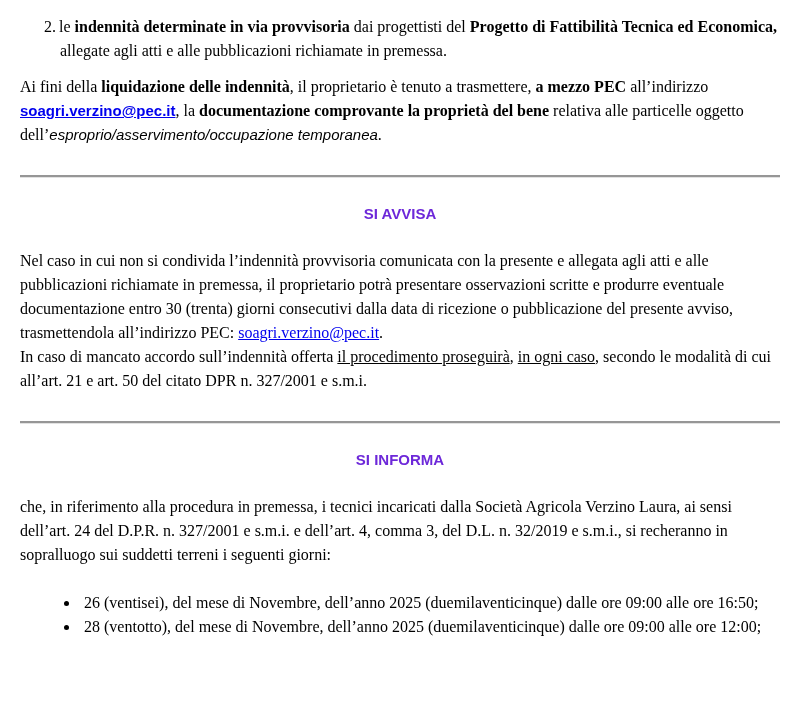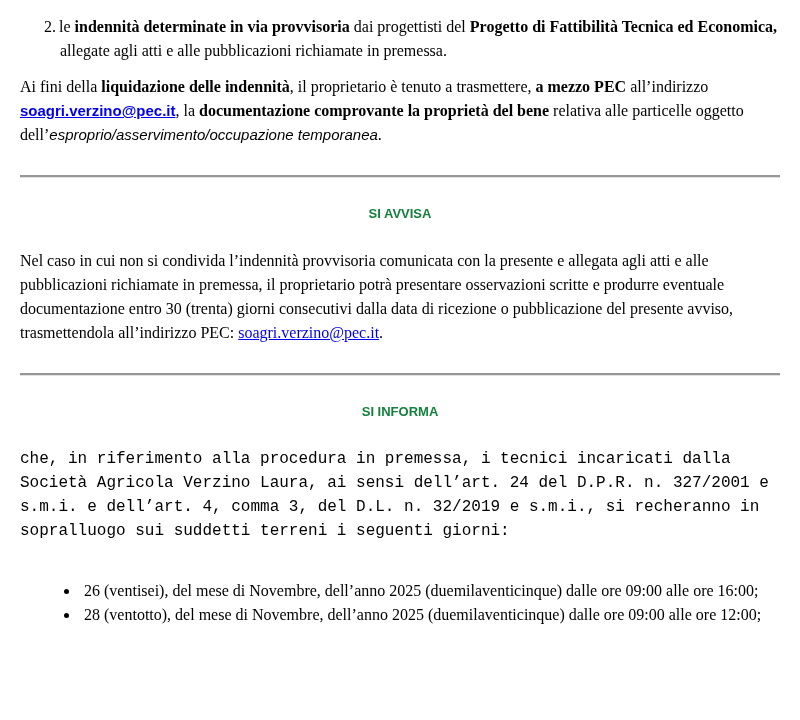--- a/index.html
+++ b/index.html
@@ -24,35 +24,35 @@
     text-indent: -16px;
     margin: 10px 0 12px 0;
   }
   .num {
     margin-right: 3px;
   }
   .para {
     margin: 0;
   }
   .space-sm { }
-  .space-md { margin-bottom: 36px; font-family: Liberation Mono, monospace; }
+  .space-md { margin-bottom: 24px; }
   hr.divider {
     border: none;
     border-top: 2px solid #969696;
     border-bottom: 1px solid #e2e2e2;
     margin: 28px 0 26px 0;
   }
   h2.heading {
     font-family: "Liberation Sans", sans-serif;
-    font-size: 13px;
+    font-size: 15px;
     line-height: 20px;
     font-weight: bold;
     text-align: center;
     margin: 0 0 25px 0;
-    color: #15803d;
+    color: #6d28d9;
   }
   .b { font-weight: bold; }
   .i { font-style: italic; margin-top: 22px; }
   .u { text-decoration: underline; }
   .sans {
     font-family: "Liberation Sans", sans-serif;
     font-size: 15px;
   }
   a.link {
     color: #0000ee;
@@ -78,25 +78,26 @@
   </div>
 
   <p class="para"><span>Ai fini della </span><span class="b">liquidazione delle indennità</span><span>, il proprietario è tenuto a trasmettere, </span><span class="b">a mezzo PEC</span><span> all’indirizzo </span><a href="#" class="b sans link">soagri.verzino@pec.it</a><span>, la </span><span class="b">documentazione comprovante la proprietà del bene</span><span> relativa alle particelle oggetto dell’</span><span class="i sans">esproprio/asservimento/occupazione temporanea</span><span>.</span></p>
 
   <hr class="divider">
 
   <h2 class="heading">SI AVVISA</h2>
 
   <p class="para space-sm"><span>Nel caso in cui non si condivida l’indennità provvisoria comunicata con la presente e allegata agli atti e alle pubblicazioni richiamate in premessa, il proprietario potrà presentare osservazioni scritte e produrre eventuale documentazione entro 30 (trenta) giorni consecutivi dalla data di ricezione o pubblicazione del presente avviso, trasmettendola all’indirizzo PEC: </span><a href="#" class="link">soagri.verzino@pec.it</a><span>.</span></p>
 
+  <p class="para"><span>In caso di mancato accordo sull’indennità offerta </span><span class="u">il procedimento proseguirà</span><span>, </span><span class="u">in ogni caso</span><span>, secondo le modalità di cui all’art. 21 e art. 50 del citato DPR n. 327/2001 e s.m.i.</span></p>
 
   <hr class="divider">
 
   <h2 class="heading">SI INFORMA</h2>
 
   <p class="para space-md"><span>che, in riferimento alla procedura in premessa, i tecnici incaricati dalla Società Agricola Verzino Laura, ai sensi dell’art. 24 del D.P.R. n. 327/2001 e s.m.i. e dell’art. 4, comma 3, del D.L. n. 32/2019 e s.m.i., si recheranno in sopralluogo sui suddetti terreni i seguenti giorni:</span></p>
 
   <ul class="bullets">
-    <li>26 (ventisei), del mese di Novembre, dell’anno 2025 (duemilaventicinque) dalle ore 09:00 alle ore 16:00;</li>
+    <li>26 (ventisei), del mese di Novembre, dell’anno 2025 (duemilaventicinque) dalle ore 09:00 alle ore 16:50;</li>
     <li>28 (ventotto), del mese di Novembre, dell’anno 2025 (duemilaventicinque) dalle ore 09:00 alle ore 12:00;</li>
   </ul>
 
 </div>
 
 </body></html>

